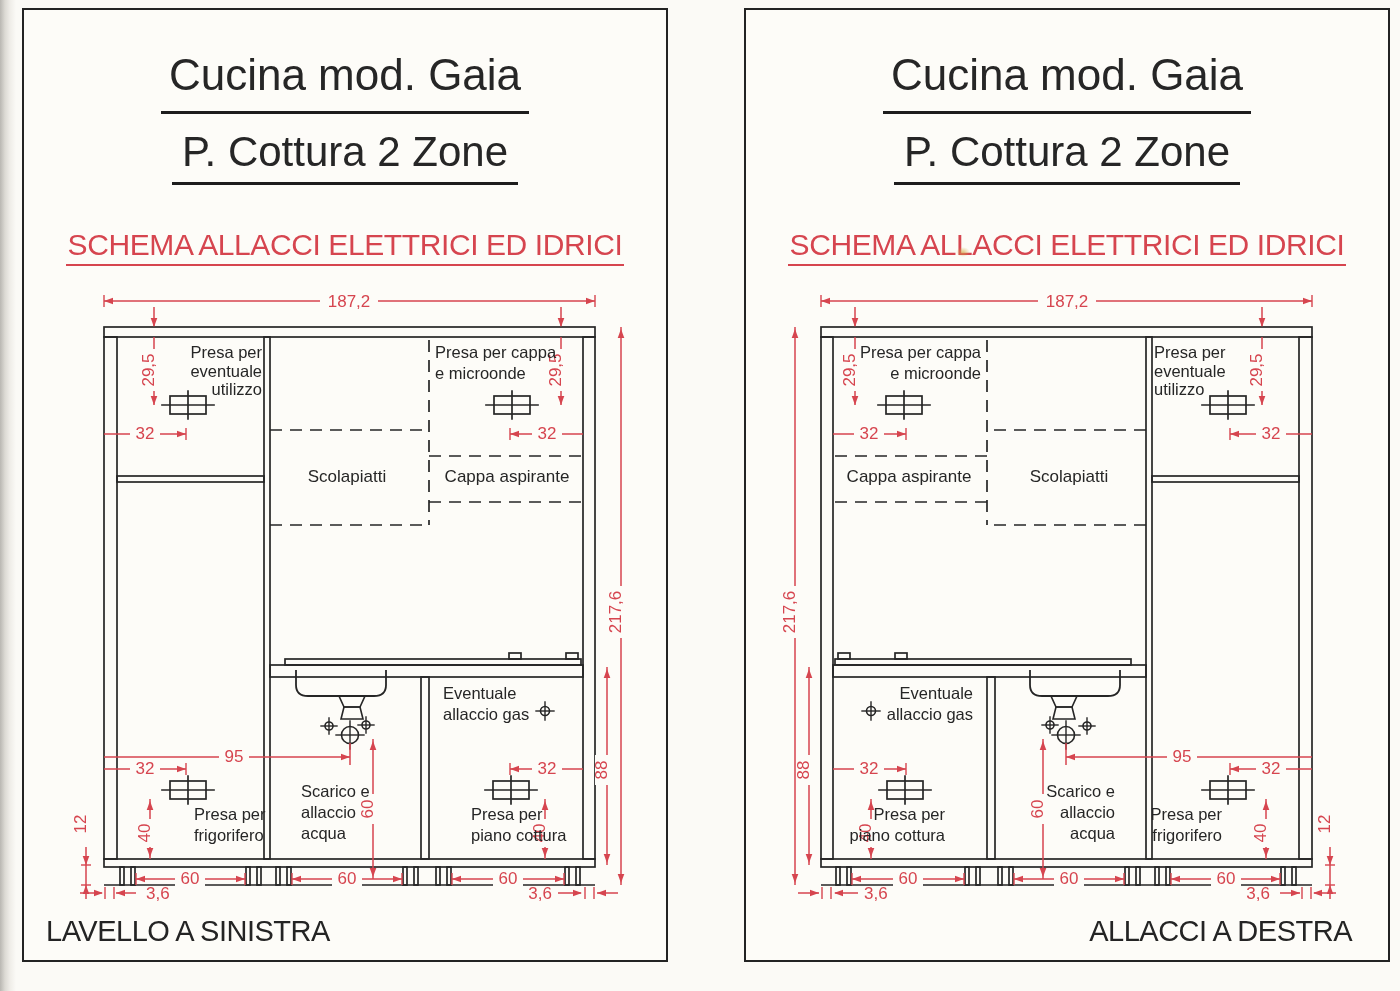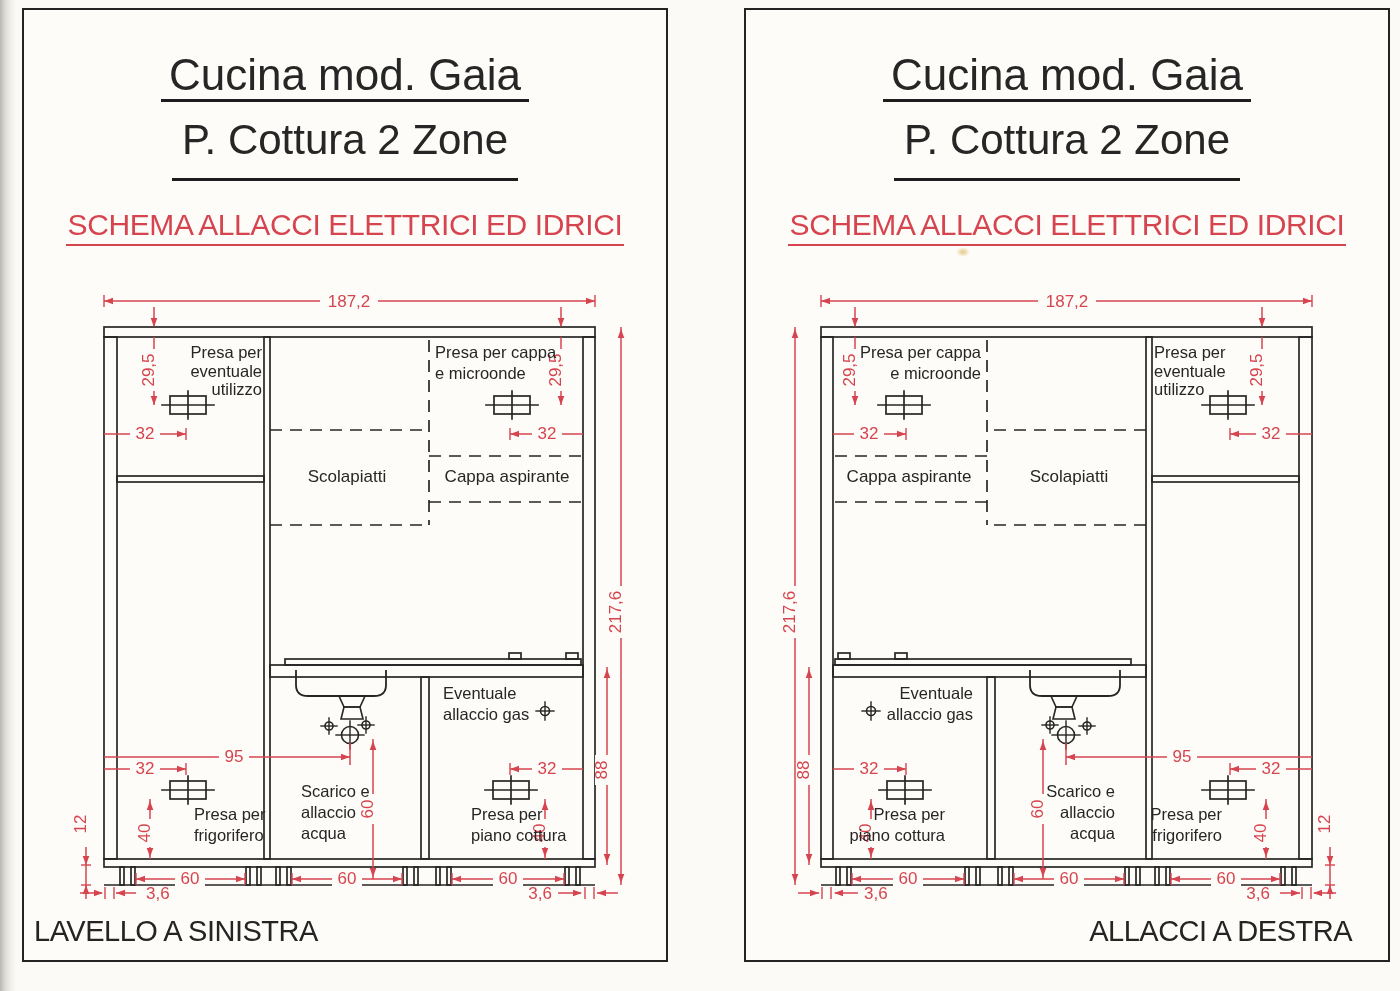--- a/index.html
+++ b/index.html
@@ -15,40 +15,40 @@
   }
   .panel{
     position:absolute;top:8px;width:646px;height:954px;
     border:2px solid #232323;background:#fdfcf8;box-sizing:border-box;
   }
   .panel.left{left:22px;}
   .panel.right{left:744px;}
   .panel-head{text-align:center;}
   .t-wrap{margin-top:42px;}
   .t2-wrap{margin-top:16px;}
-  .schema-wrap{margin-top:28px;}
+  .schema-wrap{margin-top:44px;}
   .title-main{
     display:inline-block;font-size:44px;line-height:1.06;letter-spacing:0;
-    border-bottom:3px solid #1d1d1d;padding:0 8px 0 8px;
+    border-bottom:3px solid #1d1d1d;padding:0 8px 12px 8px;
   }
   .title-sub{
     display:inline-block;font-size:42px;line-height:1.06;
-    border-bottom:3px solid #1d1d1d;padding:0 10px 16px 10px;
+    border-bottom:3px solid #1d1d1d;padding:0 10px 8px 10px;
   }
   .schema-heading{
     display:inline-block;font-size:30px;line-height:1.05;letter-spacing:-0.4px;
     color:#d6454f;border-bottom:2px solid #d6454f;padding:0 2px 3px 2px;
     white-space:nowrap;
   }
   .schematic{position:absolute;left:0;top:272px;}
   .footer-label{
     position:absolute;bottom:12px;font-size:29px;letter-spacing:-0.5px;color:#242424;
     white-space:nowrap;
   }
-  .footer-label.fl-left{left:10px;}
+  .footer-label.fl-left{left:22px;}
   .footer-label.fl-right{right:36px;}
   .artifact{
     position:absolute;left:956px;top:247px;width:14px;height:10px;border-radius:50%;
     background:radial-gradient(ellipse at center,#d3ae45 0,rgba(211,174,69,0) 70%);
     opacity:.65;
   }
   svg text{font-family:"Liberation Sans","DejaVu Sans",sans-serif;}
 </style>
 </head>
 <body>

